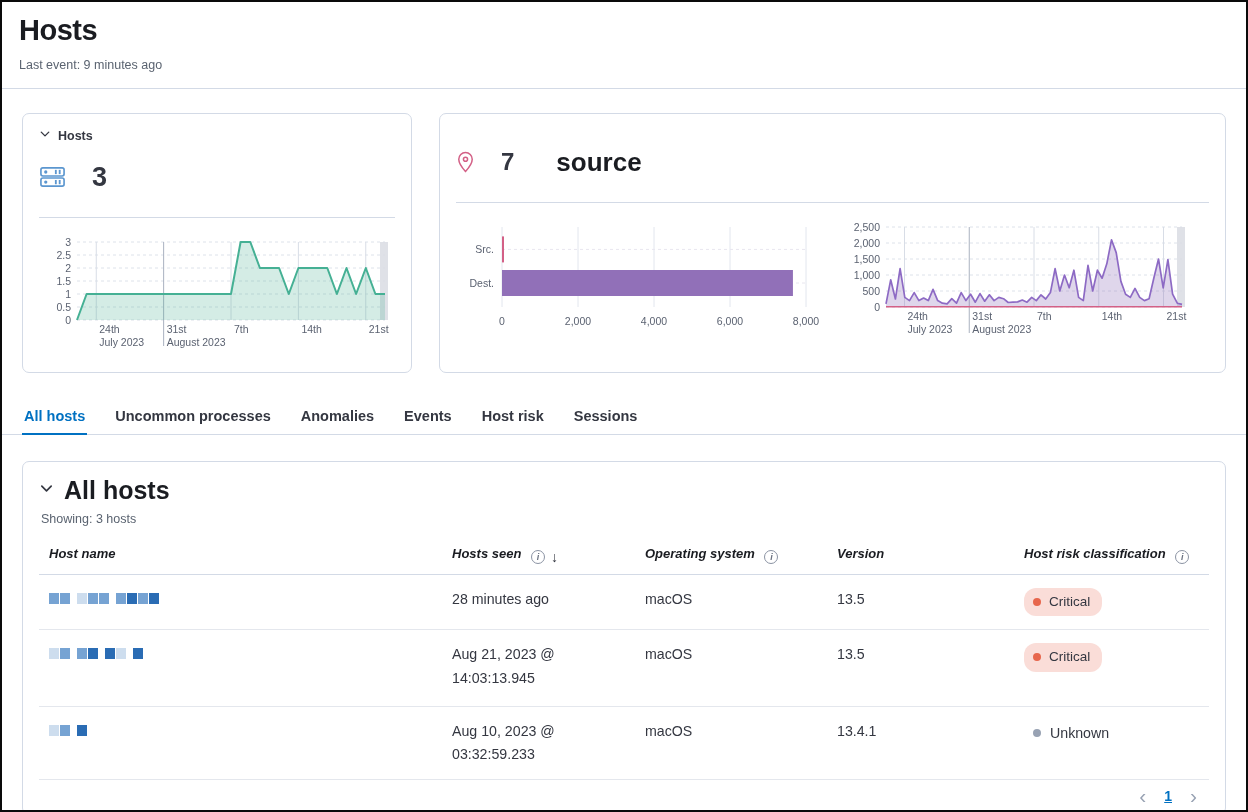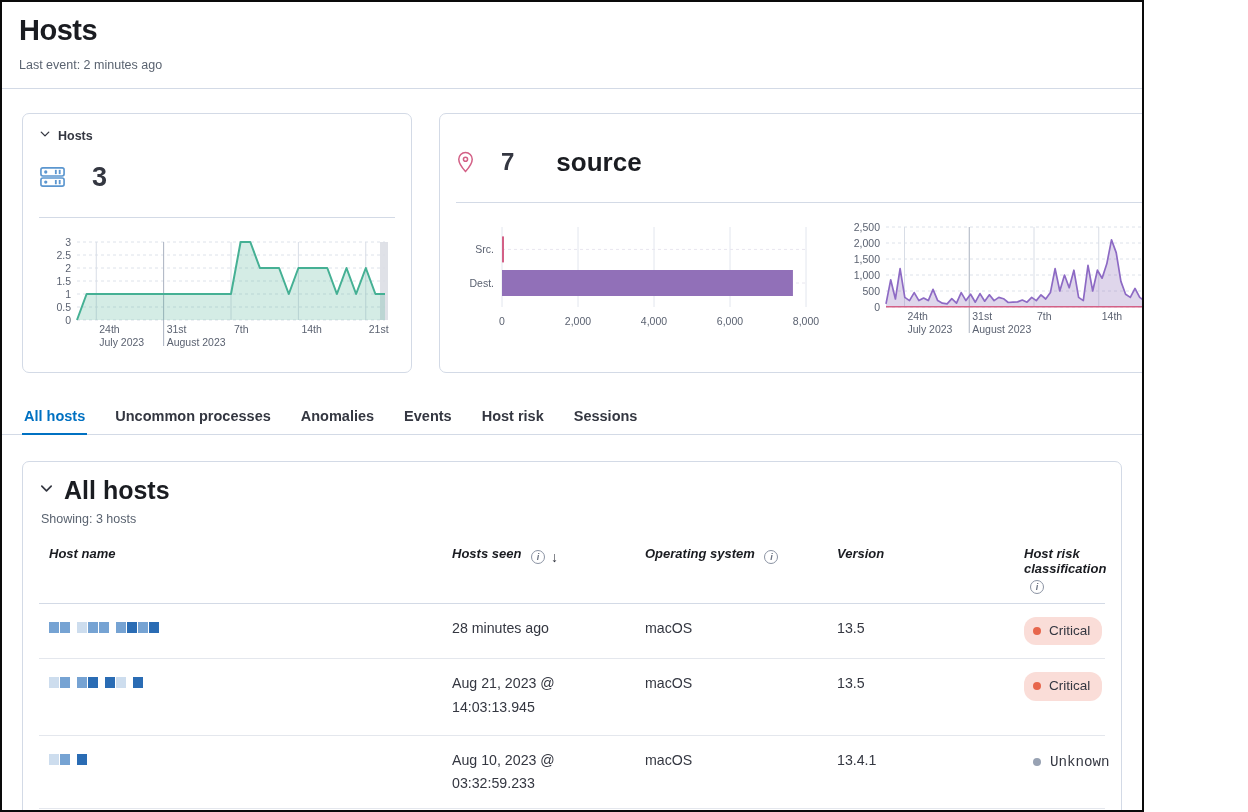--- a/index.html
+++ b/index.html
@@ -1,17 +1,17 @@
 <!DOCTYPE html>
 <html><head>
 <meta charset="utf-8">
 <style>
   * { box-sizing: border-box; margin: 0; padding: 0; }
   html,body { background:#fff; font-family:"Liberation Sans", sans-serif; color:#343741; }
-  .frame { width:1144px; height:812px; border:2px solid #0a0a0a; background:#fff; overflow:hidden; position:relative; }
+  .frame { width:1248px; height:812px; border:2px solid #0a0a0a; background:#fff; overflow:hidden; position:relative; }
 
   
   .page-header { padding:12px 20px 0 17px; }
   .page-title { font-size:29px; font-weight:800; color:#1a1c21; letter-spacing:-0.5px; }
   .page-sub { font-size:12.5px; color:#5a6370; margin-top:11px; }
   .page-divider { border:none; border-top:1px solid #d3dae6; margin:16px 0 0 0; }
 
   
   .kpi-row { display:flex; gap:27px; padding:24px 20px 0 20px; }
   .card { border:1px solid #d3dae6; border-radius:7px; background:#fff; padding:14px 16px; height:260px; }
@@ -64,21 +64,21 @@
   .pg-arrow { font-size:21px; line-height:16px; color:#98a2b3; cursor:pointer; padding:0 6px; font-weight:400; }
   .pg-num { font-size:14px; font-weight:700; color:#0071c2; text-decoration:underline; cursor:pointer; padding:0 2px; }
 </style>
 </head>
 <body>
 
 <div class="frame">
 
   <header class="page-header">
     <h1 class="page-title">Hosts</h1>
-    <div class="page-sub">Last event: 2 minutes ago</div>
+    <div class="page-sub">Last event: 9 minutes ago</div>
   </header>
   <hr class="page-divider">
 
   <div class="kpi-row">
 
     <section class="card card-hosts">
       <div class="card-head">
         <span>
           <svg width="12" height="12" viewBox="0 0 16 16">
               <path d="M3 5.5l5 5 5-5" fill="none" stroke="#343741" stroke-width="1.8" stroke-linecap="round" stroke-linejoin="round"></path>
@@ -313,21 +313,21 @@
                 </span>
                 <span class="redact-seg">
                   <span class="redact-cell" style="background: rgb(42, 108, 180);"></span>
                 </span>
               </span></td>
           <td>
               <span class="seen-text">Aug 10, 2023 @ 03:32:59.233</span>
             </td>
           <td><span>macOS</span></td>
           <td><span>13.4.1</span></td>
-          <td style="font-family:Liberation Mono, monospace;"><span class="risk-plain">
+          <td style=""><span class="risk-plain">
                 <span class="dot" style="background:#98A2B3;"></span>
                 <span>Unknown</span>
               </span></td>
         </tr>
       </tbody>
     </table>
 
     <div class="pagination">
       <span class="pg-arrow">‹</span>
       <span class="pg-num">1</span>

